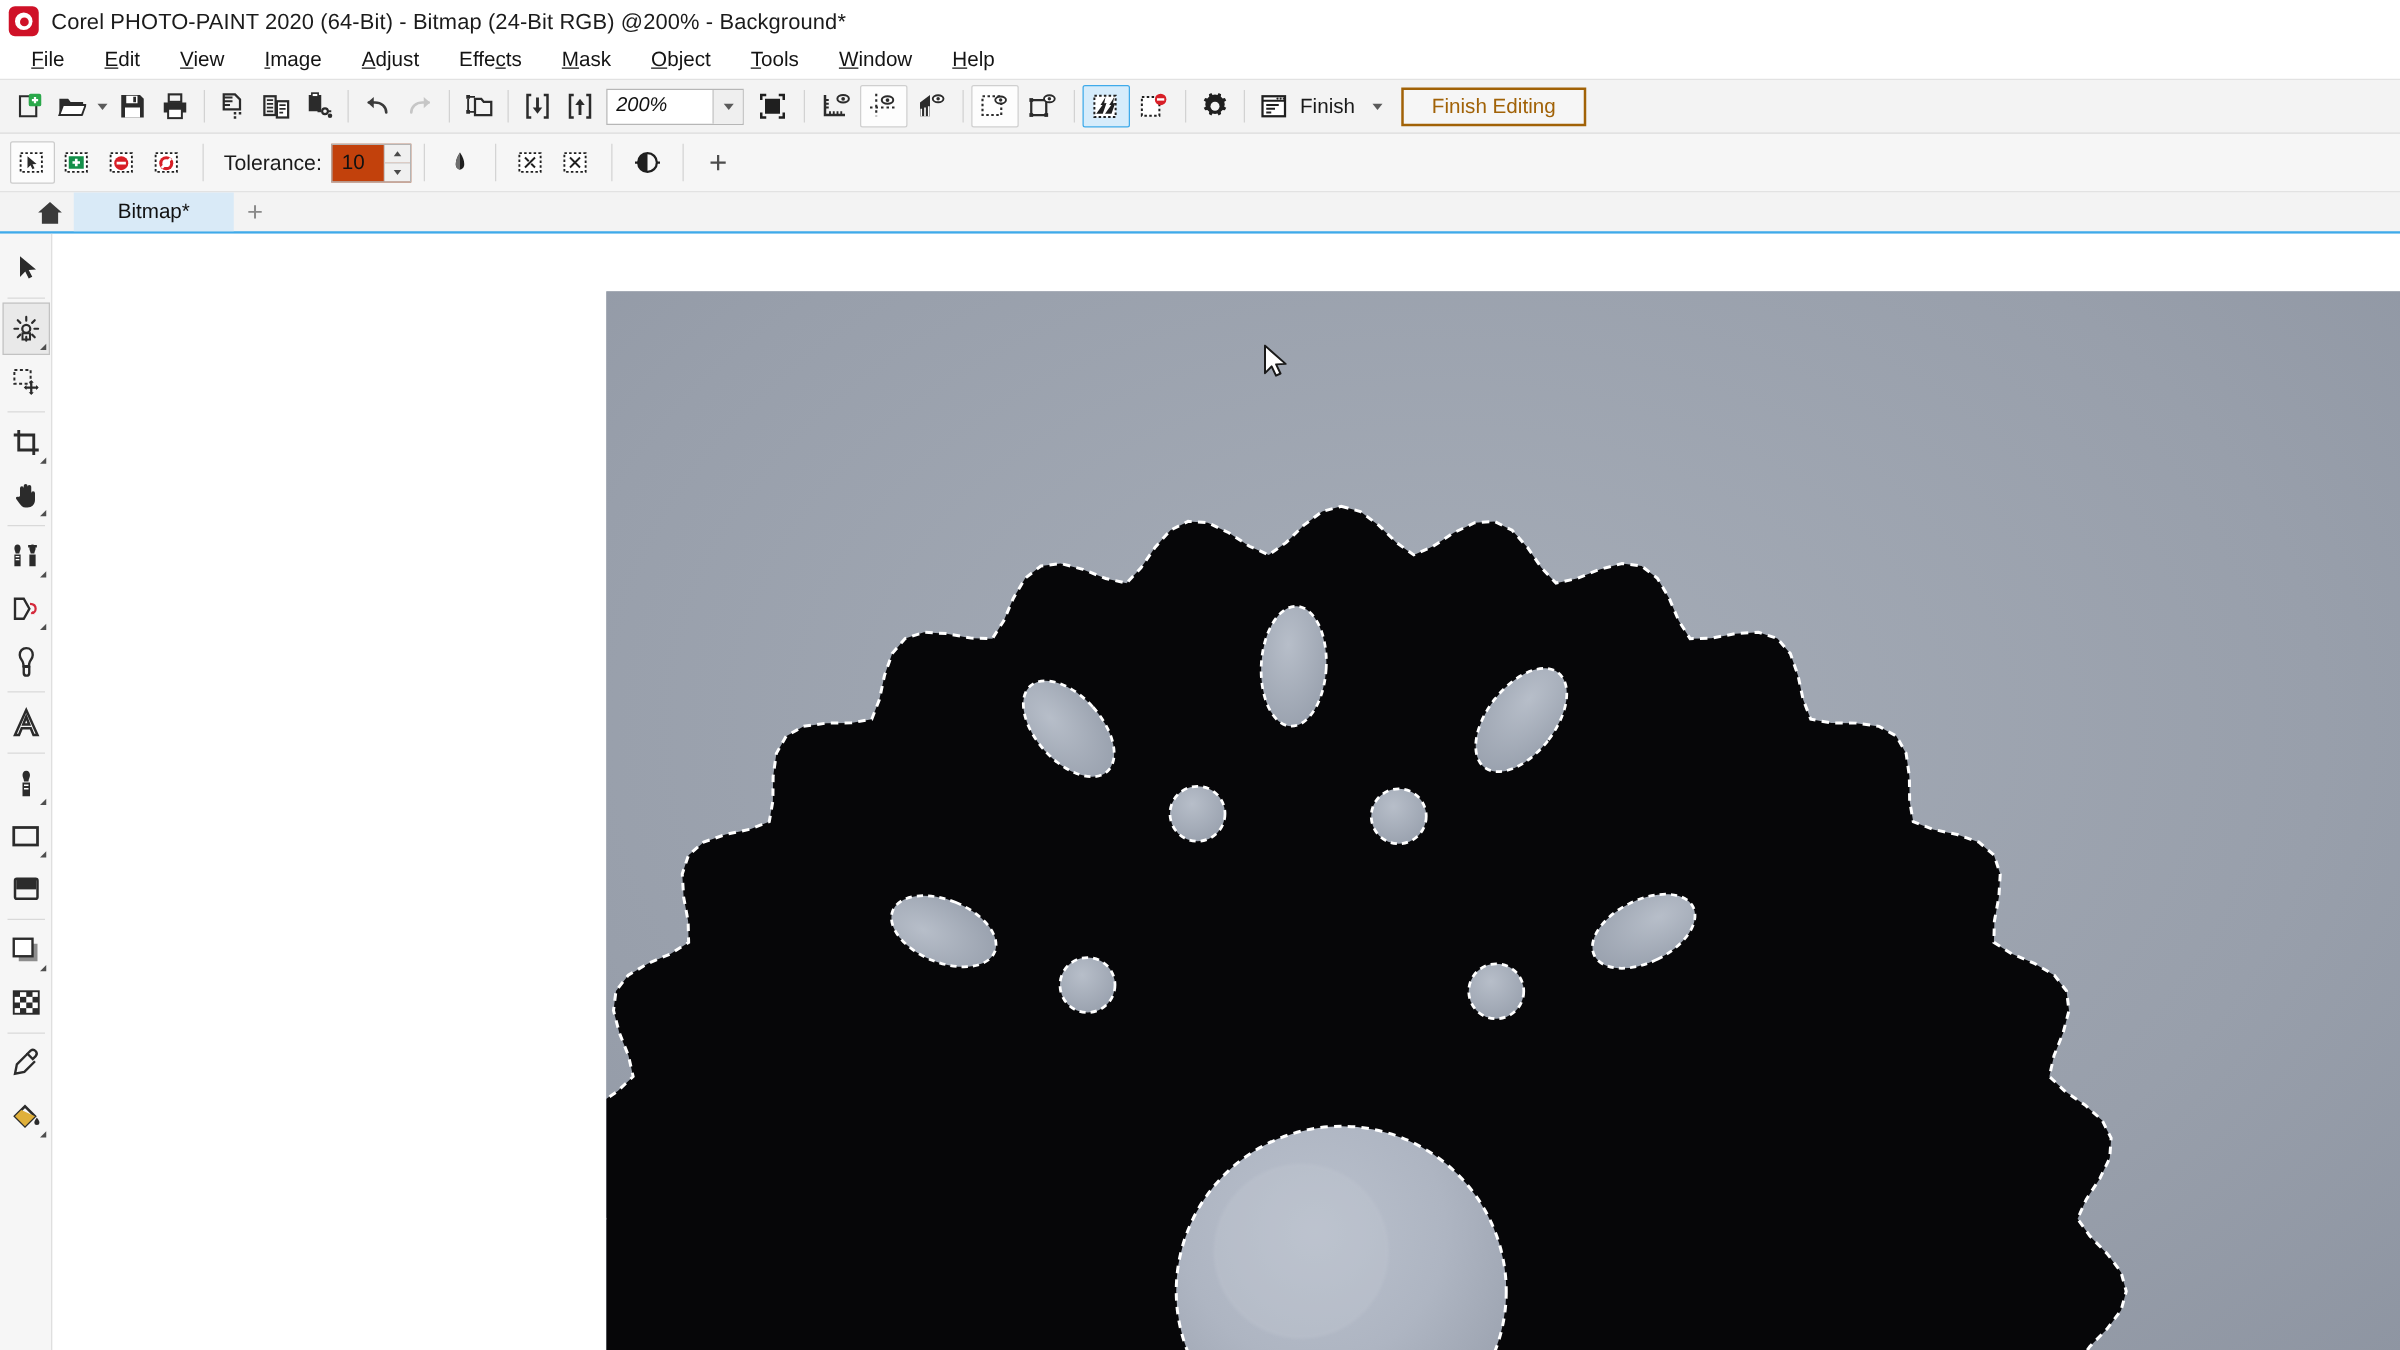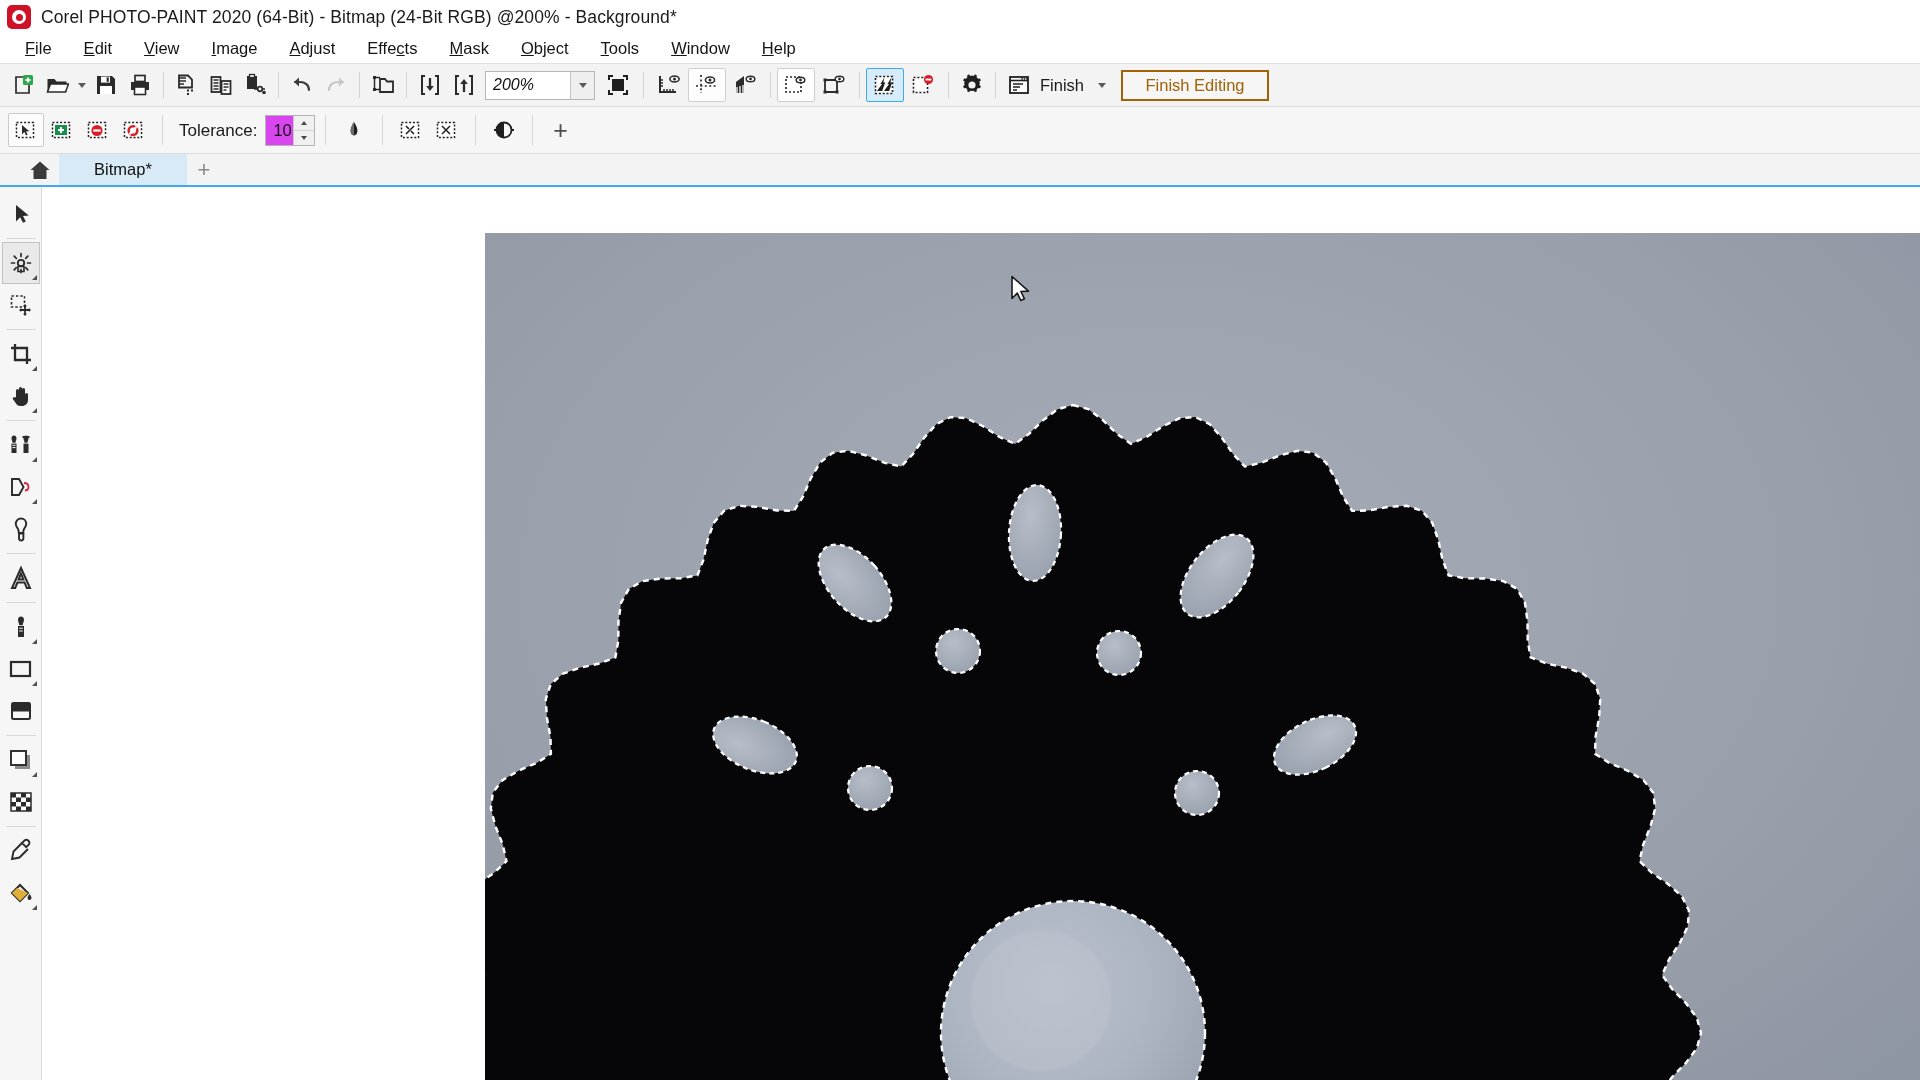--- a/index.html
+++ b/index.html
@@ -135,22 +135,22 @@
   .pb-btn {
     width: 36px; height: 34px;
     display: flex; align-items: center; justify-content: center;
     border: 1px solid transparent; border-radius: 2px;
     cursor: default; flex: 0 0 auto;
   }
   .pb-btn.framed { border: 1px solid #cbcbcb; background: #fcfcfc; }
   .pb-sep { width: 1px; height: 30px; background: #d4d4d4; margin: 0 10px; flex: 0 0 auto; }
   .tol-label { font-size: 17px; color: #1a1a1a; margin: 1px 8px 0 6px; white-space: nowrap; }
   .spin {
-    display: flex; height: 31px; width: 50px;
-    border: 1px solid #b4b4b4; background: #d946ef; flex: 0 0 auto;
+    display: flex; height: 31px; width: 64px;
+    border: 1px solid #b4b4b4; background: #c2410c; flex: 0 0 auto;
   }
   .spin-val { flex: 1; display: flex; align-items: center; padding-left: 7px; font-size: 16.5px; color: #111; }
   .spin-arrows { width: 21px; border-left: 1px solid #c9c9c9; display: flex; flex-direction: column; }
   .spin-up, .spin-dn {
     flex: 1; background: #f0f0f0; display: flex; align-items: center; justify-content: center;
   }
   .spin-dn { border-top: 1px solid #d4d4d4; }
   .sp-ar-up { width:0;height:0;border-left:3.5px solid transparent;border-right:3.5px solid transparent;border-bottom:4px solid #4a4a4a; }
   .sp-ar-dn { width:0;height:0;border-left:3.5px solid transparent;border-right:3.5px solid transparent;border-top:4px solid #4a4a4a; }
   .plus-btn { width: 34px; height: 34px; display:flex; align-items:center; justify-content:center; font-size: 25px; color: #4d4d4d; font-weight: 300; cursor: default; }

